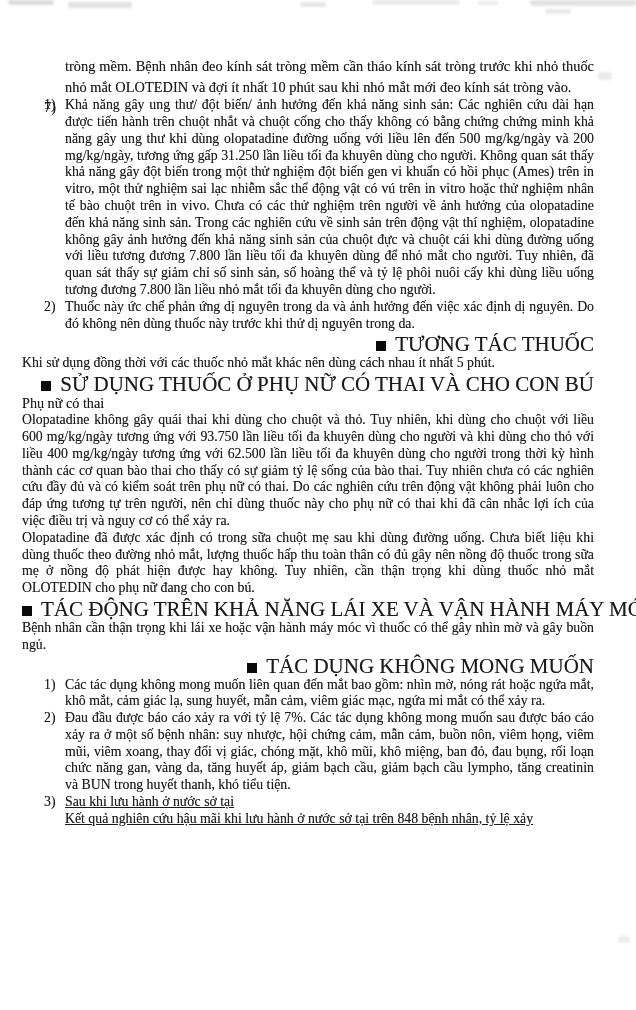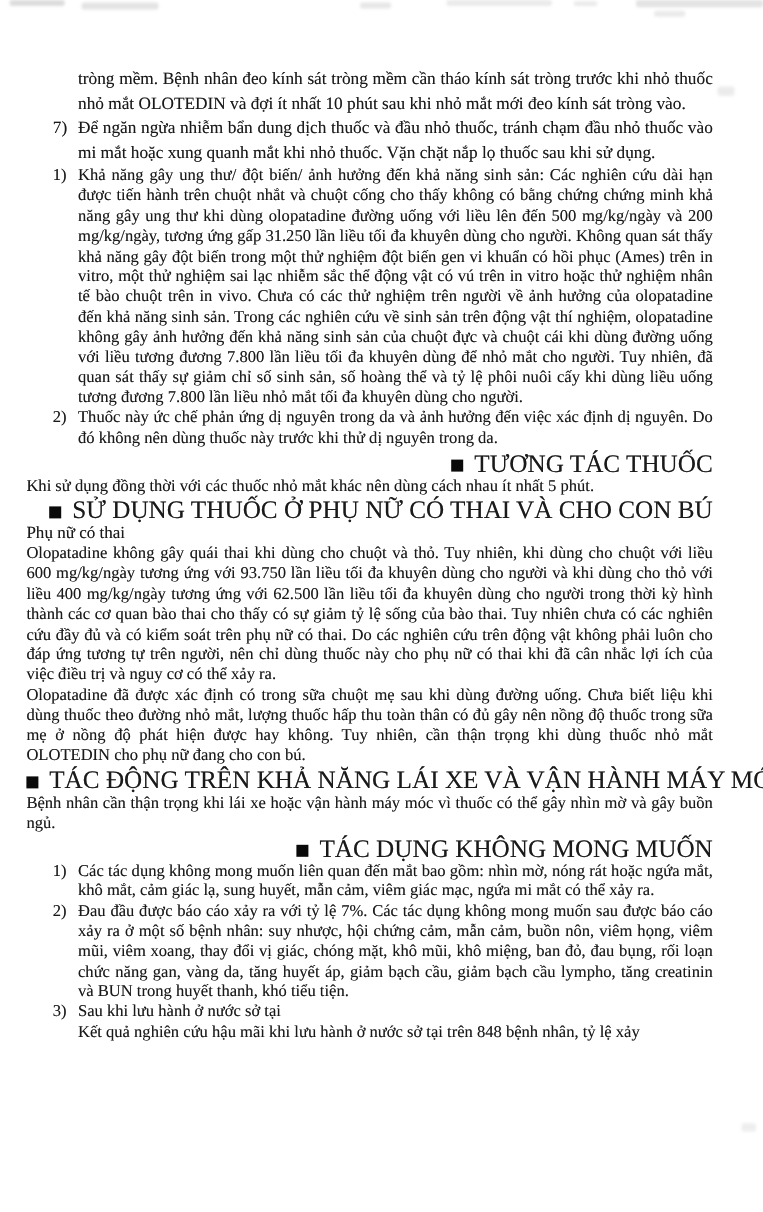--- a/index.html
+++ b/index.html
@@ -74,20 +74,21 @@
     font-weight: normal;
     font-size: 14.2px;
     line-height: 17px;
     text-align: left;
   }
   .p {
     margin: 0;
   }
   .sub-line {
     text-align: left;
+    text-decoration: underline;
   }
   
   .artifact {
     position: absolute;
     background: #dcdcdc;
     filter: blur(1.2px);
     border-radius: 2px;
   }
 </style>
 </head>
@@ -106,21 +107,20 @@
   <div class="artifact" style="left:618px;top:936px;width:12px; height:7px; opacity:.5;"></div>
 
   <div class="content">
 
     <div class="li-cont top-list">
       <span>tròng mềm. Bệnh nhân đeo kính sát tròng mềm cần tháo kính sát tròng trước khi nhỏ thuốc nhỏ mắt OLOTEDIN và đợi ít nhất 10 phút sau khi nhỏ mắt mới đeo kính sát tròng vào.</span>
     </div>
 
     <div class="li top-list">
       <span class="num">7)</span>
-      <span>Để ngăn ngừa nhiễm bẩn dung dịch thuốc và đầu nhỏ thuốc, tránh chạm đầu nhỏ thuốc vào mi mắt hoặc xung quanh mắt khi nhỏ thuốc. Vặn chặt nắp lọ thuốc sau khi sử dụng.</span>
     </div>
 
 
     <div class="li">
       <span class="num">1)</span>
       <span>Khả năng gây ung thư/ đột biến/ ảnh hưởng đến khả năng sinh sản: Các nghiên cứu dài hạn được tiến hành trên chuột nhắt và chuột cống cho thấy không có bằng chứng chứng minh khả năng gây ung thư khi dùng olopatadine đường uống với liều lên đến 500 mg/kg/ngày và 200 mg/kg/ngày, tương ứng gấp 31.250 lần liều tối đa khuyên dùng cho người. Không quan sát thấy khả năng gây đột biến trong một thử nghiệm đột biến gen vi khuẩn có hồi phục (Ames) trên in vitro, một thử nghiệm sai lạc nhiễm sắc thể động vật có vú trên in vitro hoặc thử nghiệm nhân tế bào chuột trên in vivo. Chưa có các thử nghiệm trên người về ảnh hưởng của olopatadine đến khả năng sinh sản. Trong các nghiên cứu về sinh sản trên động vật thí nghiệm, olopatadine không gây ảnh hưởng đến khả năng sinh sản của chuột đực và chuột cái khi dùng đường uống với liều tương đương 7.800 lần liều tối đa khuyên dùng để nhỏ mắt cho người. Tuy nhiên, đã quan sát thấy sự giảm chỉ số sinh sản, số hoàng thể và tỷ lệ phôi nuôi cấy khi dùng liều uống tương đương 7.800 lần liều nhỏ mắt tối đa khuyên dùng cho người.</span>
     </div>
 
     <div class="li">
       <span class="num">2)</span>

